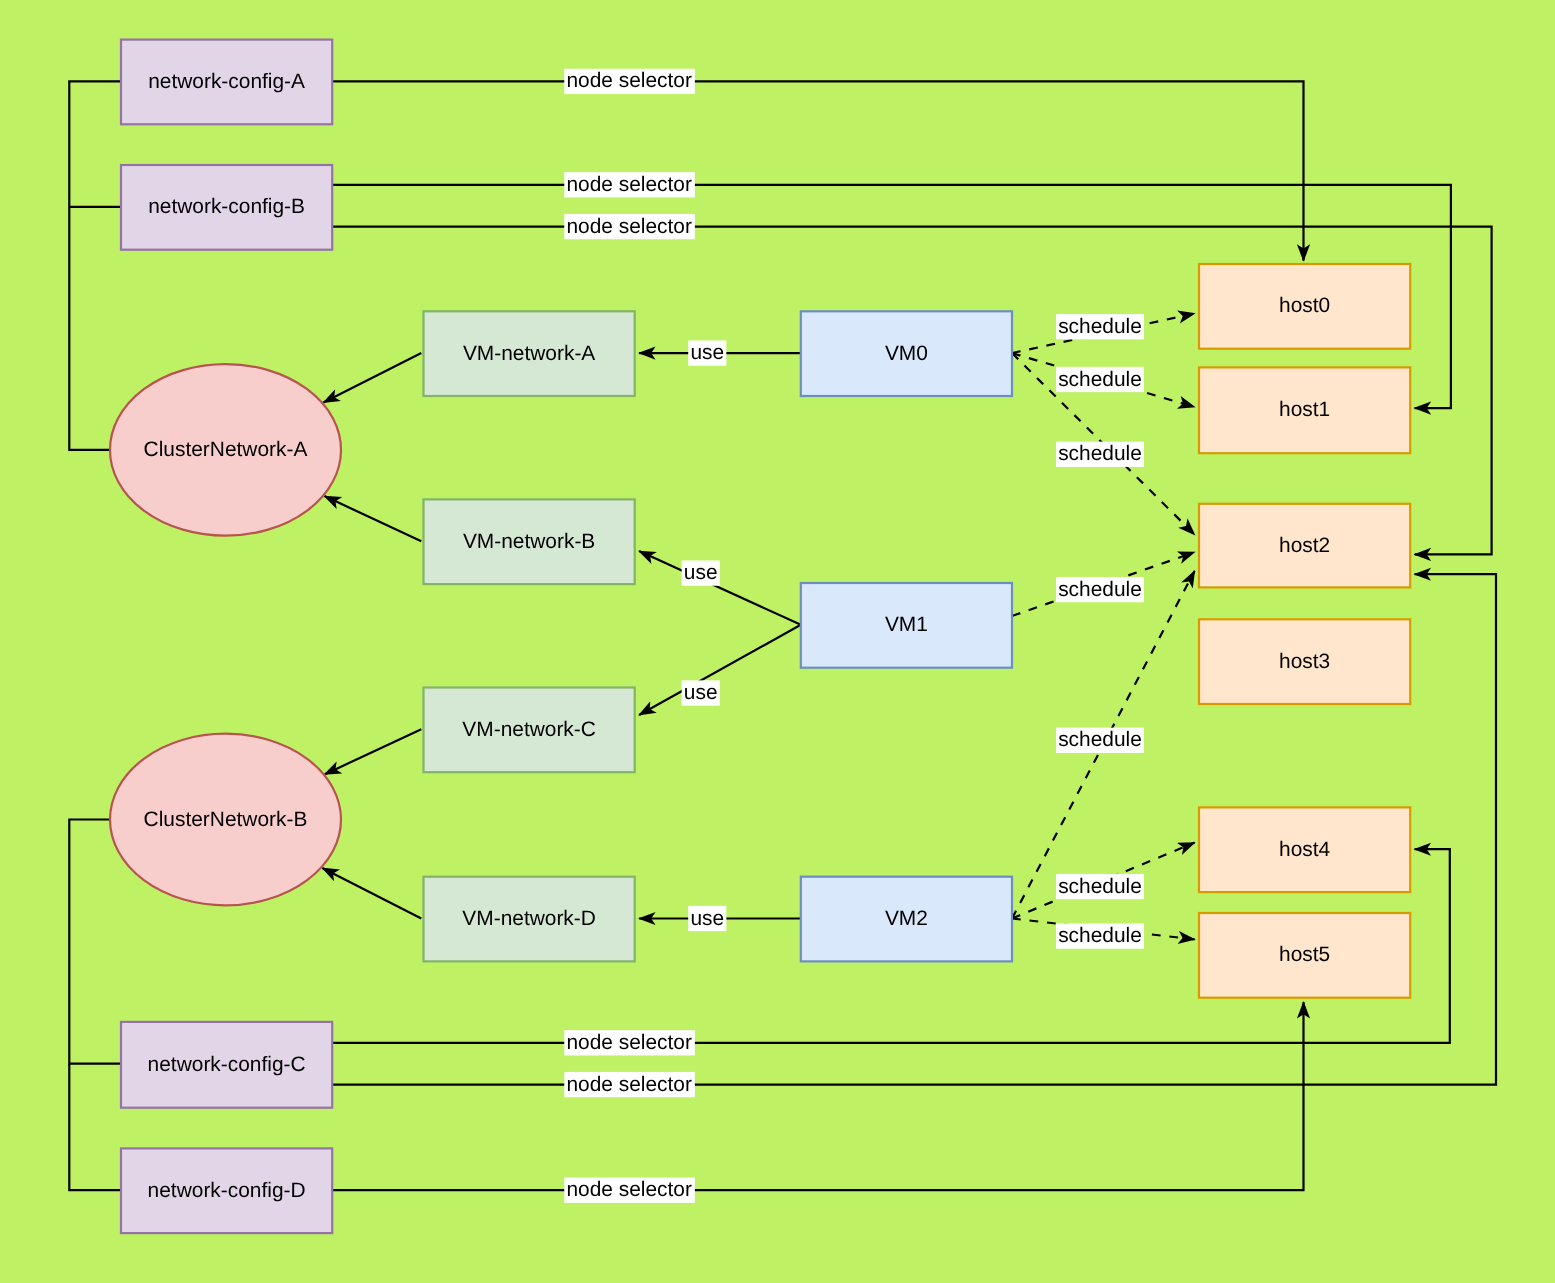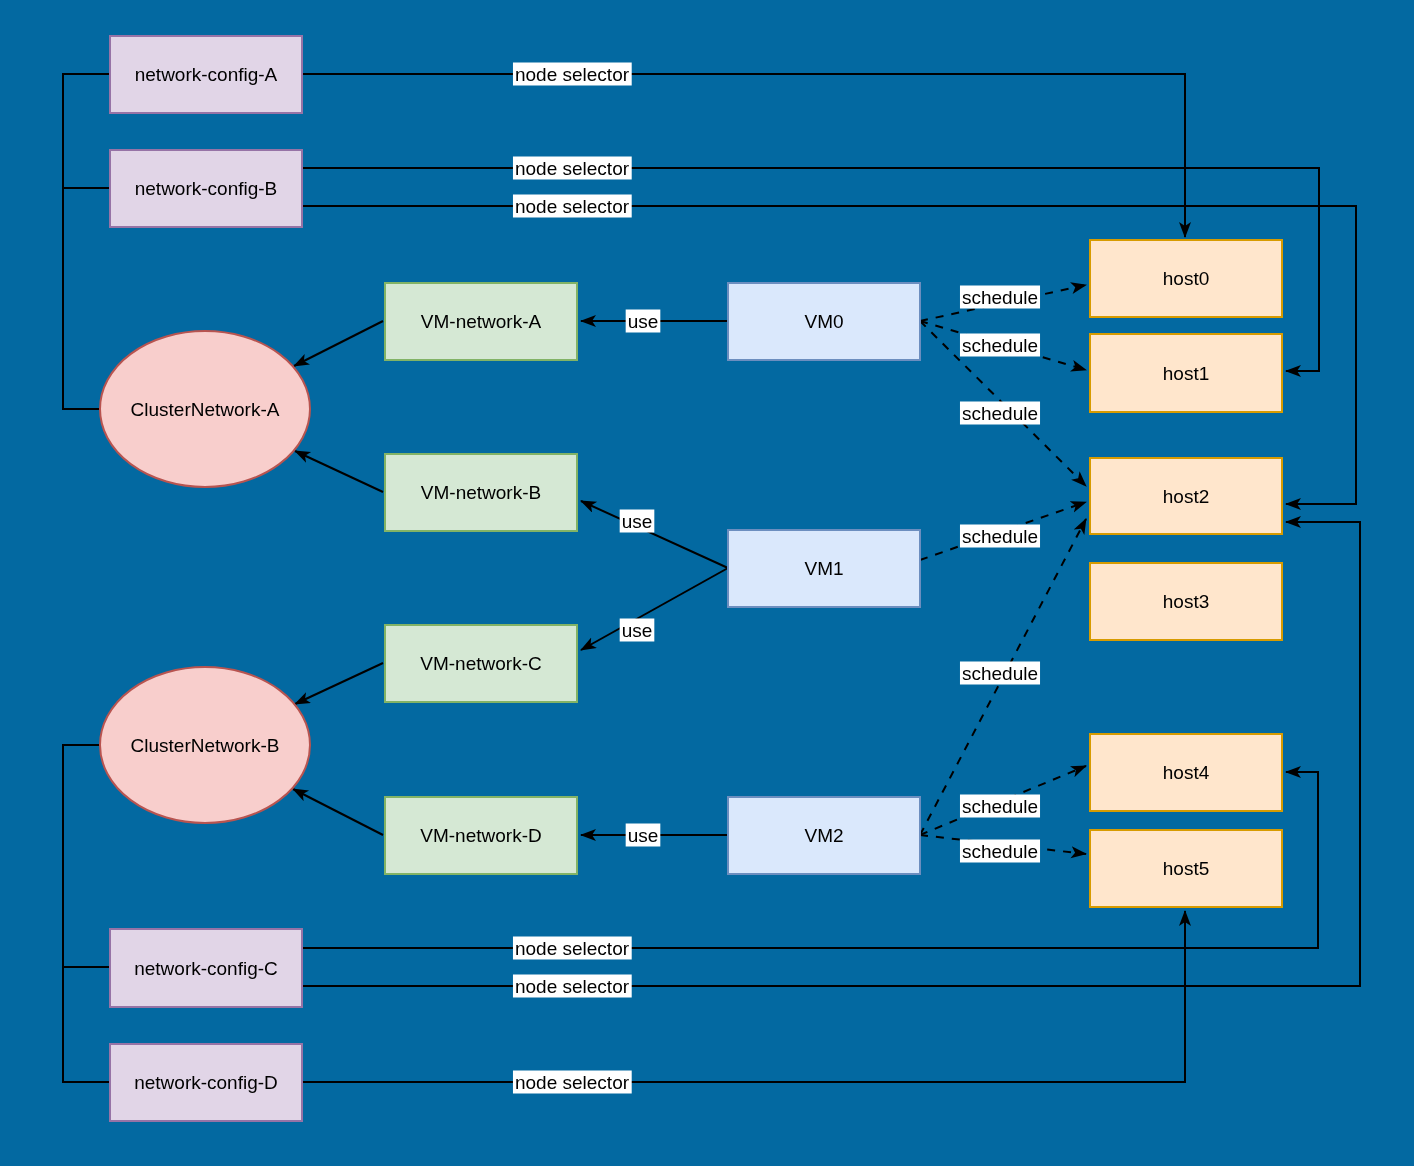--- a/index.html
+++ b/index.html
@@ -5,21 +5,21 @@
   html, body {
     margin: 0;
     padding: 0;
     background: #ffffff;
     font-family: "Liberation Sans", "DejaVu Sans", sans-serif;
   }
   .canvas-wrap {
     position: relative;
     width: 1414px;
     height: 1166px;
-    background: #0369a1;
+    background: #bef264;
     overflow: hidden;
   }
   svg text {
     font-family: "Liberation Sans", "DejaVu Sans", sans-serif;
     font-size: 19px;
     fill: #000000;
   }
   svg .node-label { pointer-events: none; }
 </style>
 </head>

